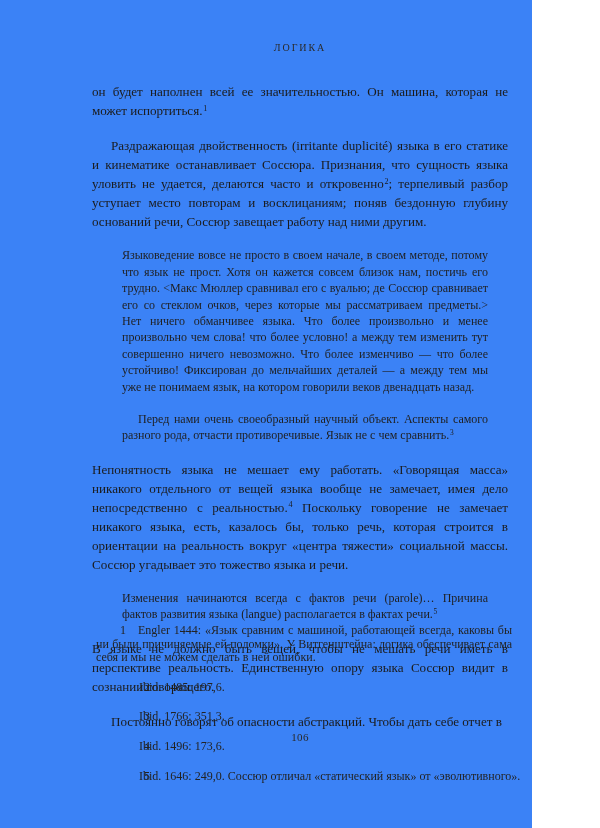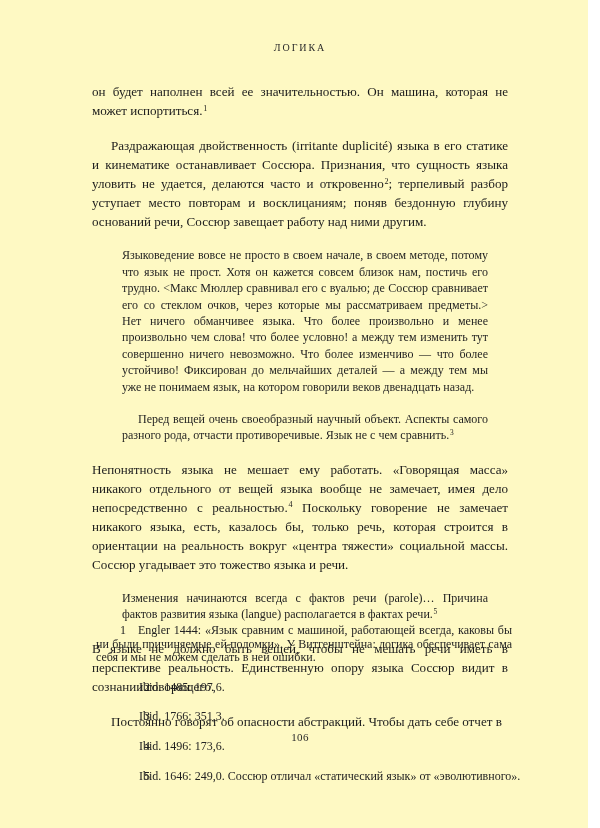--- a/index.html
+++ b/index.html
@@ -11,24 +11,24 @@
   body {
     width: 600px;
     height: 828px;
     font-family: "Liberation Serif", "DejaVu Serif", serif;
     color: #1c1c1c;
     -webkit-font-smoothing: antialiased;
   }
 
   .page {
     position: relative;
-    width: 588px;
+    width: 532px;
     height: 828px;
     box-sizing: border-box;
-    background: #fef9c3;
+    background: #3b82f6;
     overflow: hidden;
   }
 
   
   .running-head {
     position: absolute;
     top: 42px;
     left: 0;
     width: 600px;
     text-align: center;
@@ -145,21 +145,21 @@
   <div class="running-head">ЛОГИКА</div>
 
   <div class="text-column">
 
     <p class="body-par"><span>он будет наполнен всей ее значительностью. Он машина, которая не может испортиться.</span><sup>1</sup></p>
 
     <p class="body-par indent"><span>Раздражающая двойственность (irritante duplicité) языка в его статике и кинематике останавливает Соссюра. Признания, что сущность языка уловить не удается, делаются часто и откровенно</span><sup>2</sup><span>; терпеливый разбор уступает место повторам и восклицаниям; поняв бездонную глубину оснований речи, Соссюр завещает работу над ними другим.</span></p>
 
     <div class="quote-block">
       <p class="quote-par">Языковедение вовсе не просто в своем начале, в своем методе, потому что язык не прост. Хотя он кажется совсем близок нам, постичь его трудно. &lt;Макс Мюллер сравнивал его с вуалью; де Соссюр сравнивает его со стеклом очков, через которые мы рассматриваем предметы.&gt; Нет ничего обманчивее языка. Что более произвольно и менее произвольно чем слова! что более условно! а между тем изменить тут совершенно ничего невозможно. Что более изменчиво — что более устойчиво! Фиксирован до мельчайших деталей — а между тем мы уже не понимаем язык, на котором говорили веков двенадцать назад.</p>
-      <p class="quote-par indent"><span>Перед вещей очень своеобразный научный объект. Аспекты самого разного рода, отчасти противоречивые. Язык не с чем сравнить.</span><sup>3</sup></p>
+      <p class="quote-par indent"><span>Перед нами очень своеобразный научный объект. Аспекты самого разного рода, отчасти противоречивые. Язык не с чем сравнить.</span><sup>3</sup></p>
     </div>
 
     <p class="body-par"><span>Непонятность языка не мешает ему работать. «Говорящая масса» никакого отдельного от вещей языка вообще не замечает, имея дело непосредственно с реальностью.</span><sup>4</sup><span> Поскольку говорение не замечает никакого языка, есть, казалось бы, только речь, которая строится в ориентации на реальность вокруг «центра тяжести» социальной массы. Соссюр угадывает это тожество языка и речи.</span></p>
 
     <div class="quote-block">
       <p class="quote-par"><span>Изменения начинаются всегда с фактов речи (parole)… Причина фактов развития языка (langue) располагается в фактах речи.</span><sup>5</sup></p>
     </div>
 
     <p class="body-par">В языке не должно быть вещей, чтобы не мешать речи иметь в перспективе реальность. Единственную опору языка Соссюр видит в сознании говорящего.</p>
 

